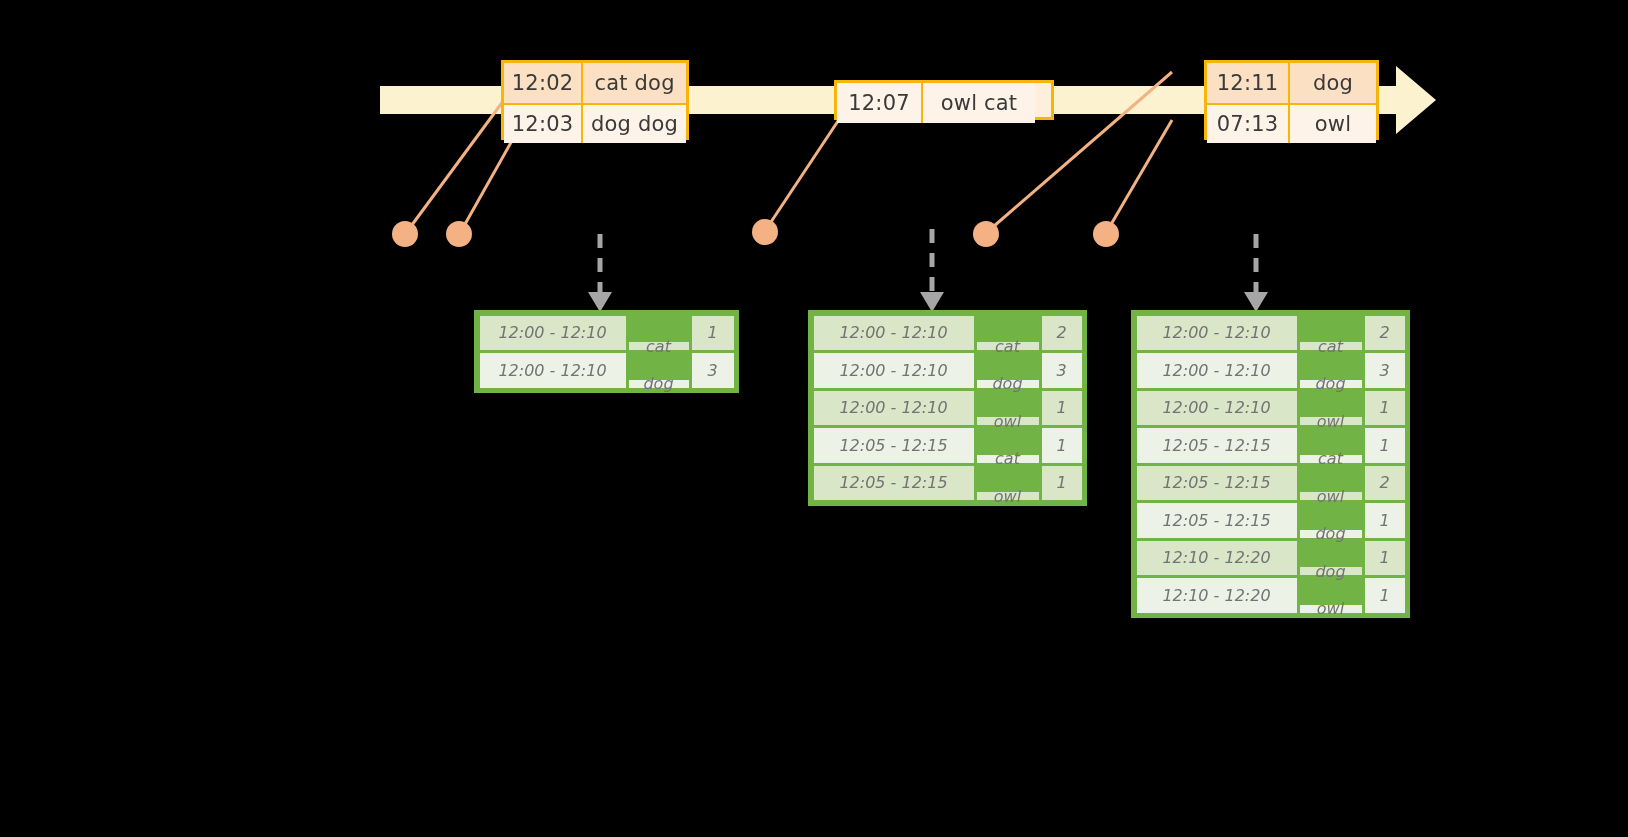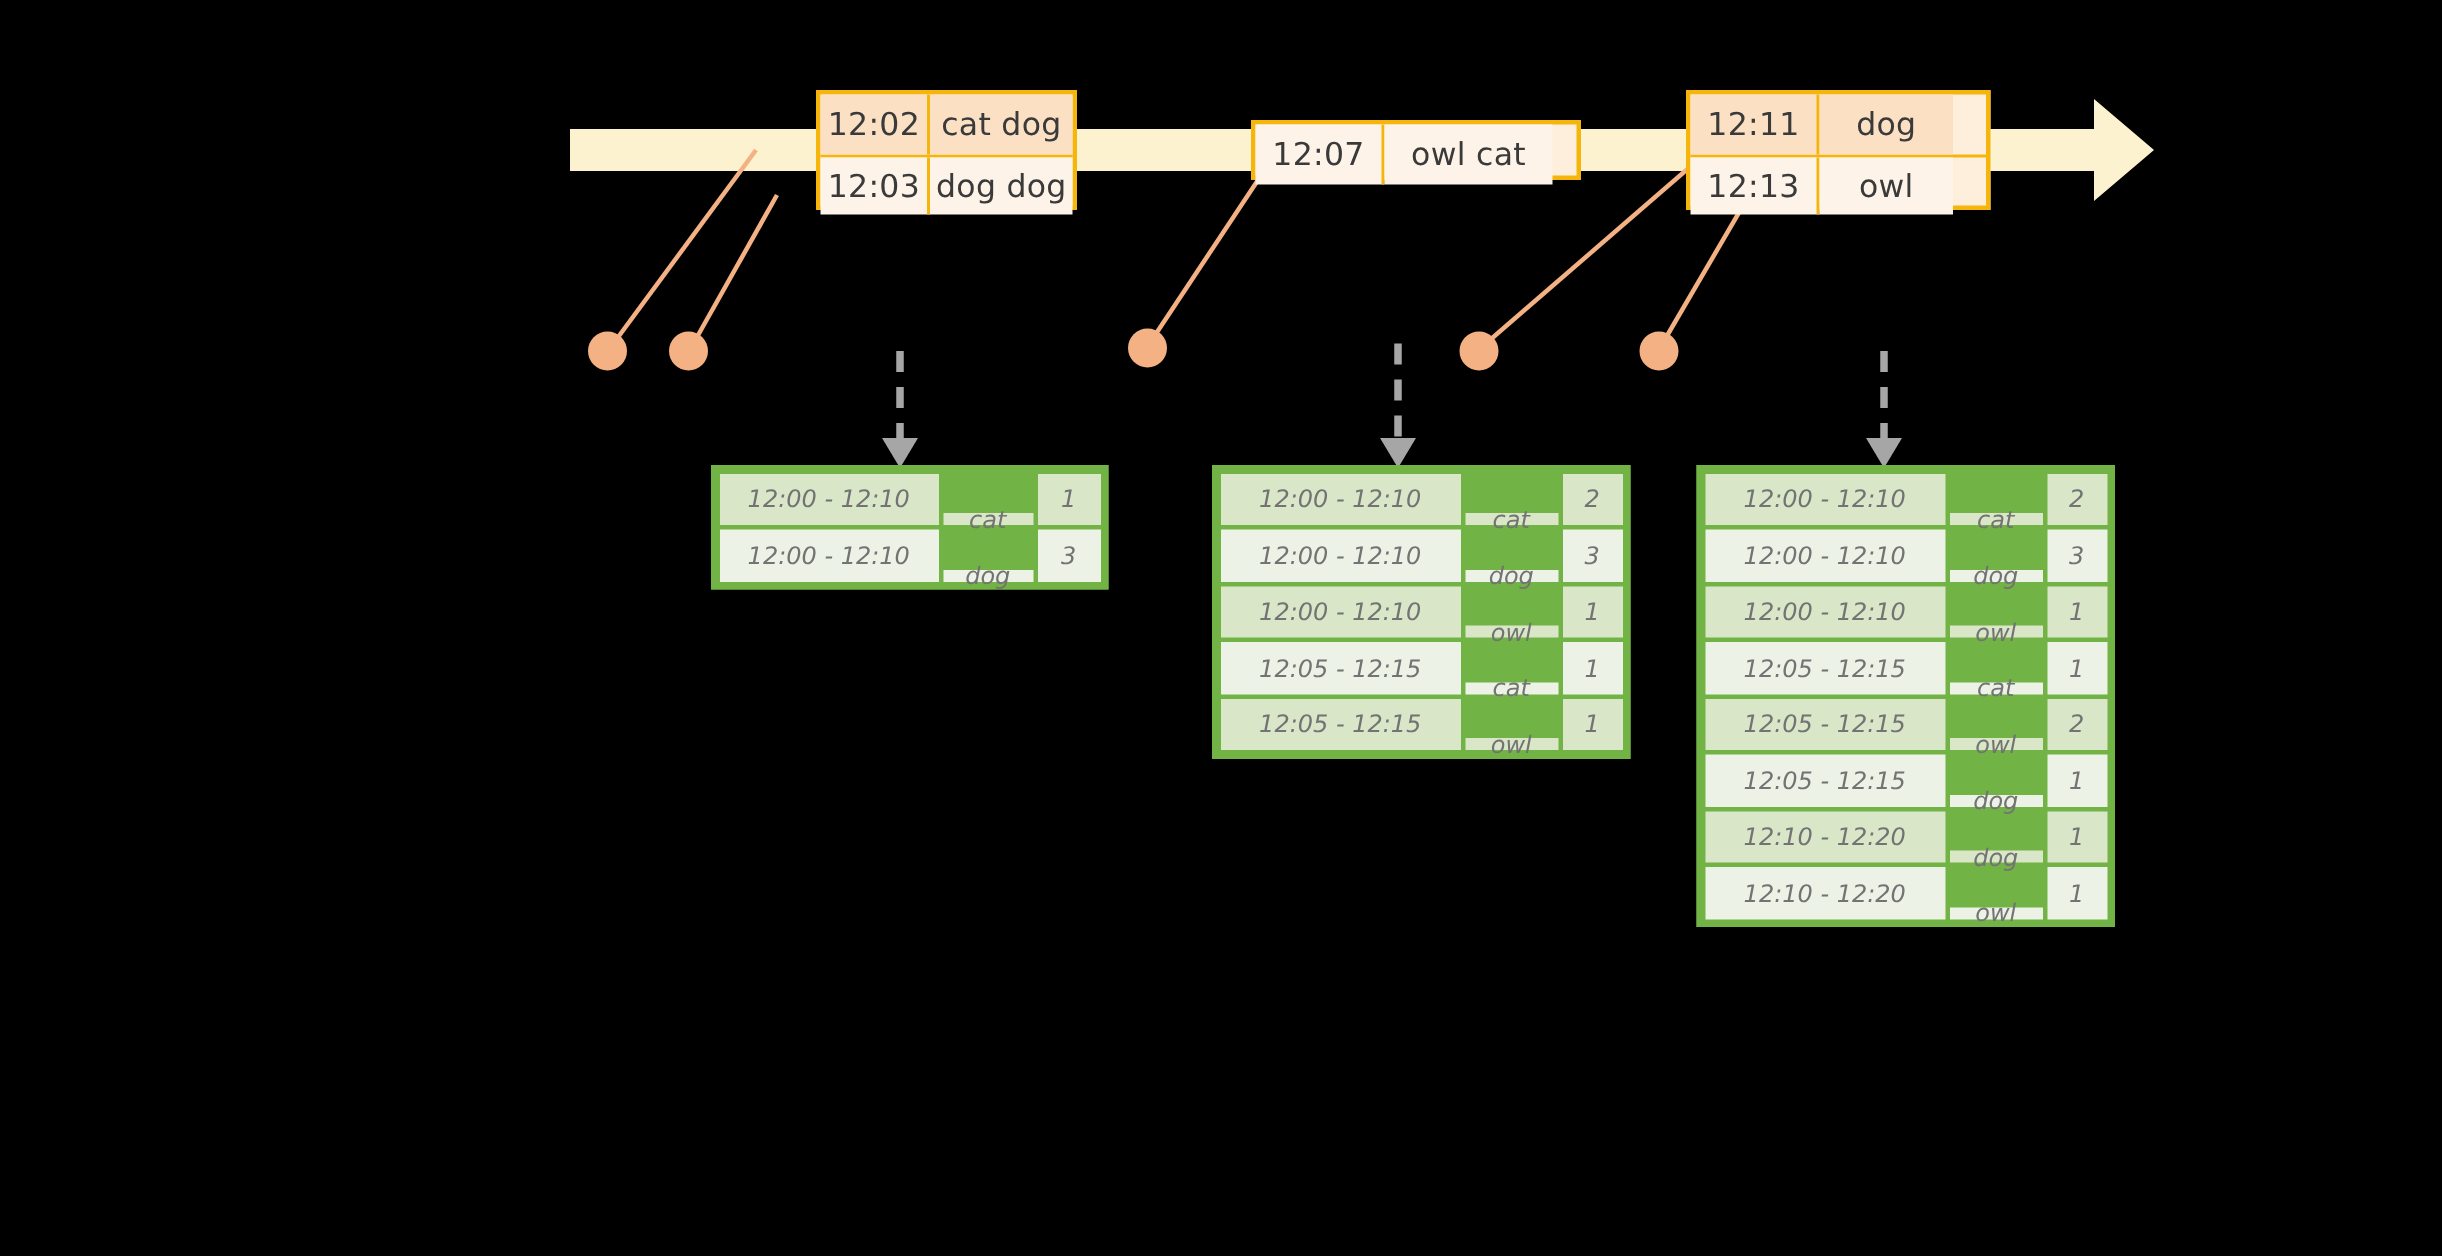--- a/index.html
+++ b/index.html
@@ -143,45 +143,45 @@
       <polygon points="1244,292 1268,292 1256,312"></polygon>
     </g>
   </svg>
 
   <div class="dot" style="left:392px; top:221px; width:26px; height:26px;"></div>
   <div class="dot" style="left:446px; top:221px; width:26px; height:26px;"></div>
   <div class="dot" style="left:752px; top:219px; width:26px; height:26px;"></div>
   <div class="dot" style="left:973px; top:221px; width:26px; height:26px;"></div>
   <div class="dot" style="left:1093px; top:221px; width:26px; height:26px;"></div>
 
-  <div class="event-box" id="event-group-1" style="left:501px; top:60px; width:174px; height:80px;margin-left:43px;">
+  <div class="event-box" id="event-group-1" style="left:501px; top:60px; width:188px; height:80px;">
     <div class="event-row shade-a">
       <div class="ev-cell ev-time">12:02</div>
       <div class="ev-cell ev-words">cat dog</div>
     </div>
     <div class="event-row shade-b">
       <div class="ev-cell ev-time">12:03</div>
       <div class="ev-cell ev-words">dog dog</div>
     </div>
   </div>
 
   <div class="event-box" id="event-group-2" style="left:834px; top:80px; width:220px; height:40px;">
     <div class="event-row shade-b">
       <div class="ev-cell ev-time">12:07</div>
       <div class="ev-cell ev-words">owl cat</div>
     </div>
   </div>
 
-  <div class="event-box" id="event-group-3" style="left:1124px; top:60px; width:203px; height:80px;">
+  <div class="event-box" id="event-group-3" style="left:1204px; top:60px; width:175px; height:80px;">
     <div class="event-row shade-a">
       <div class="ev-cell ev-time">12:11</div>
       <div class="ev-cell ev-words" style="width:89px;">dog</div>
     </div>
     <div class="event-row shade-b">
-      <div class="ev-cell ev-time">12:13</div>
+      <div class="ev-cell ev-time">07:13</div>
       <div class="ev-cell ev-words" style="width:89px;">owl</div>
     </div>
   </div>
 
   <div class="result-table" id="result-table-1" style="left:474px; top:310px;">
     <div class="res-row shade-a">
       <div class="res-cell res-win">12:00 - 12:10</div>
       <div class="res-cell res-key">cat</div>
       <div class="res-cell res-count">1</div>
     </div>

